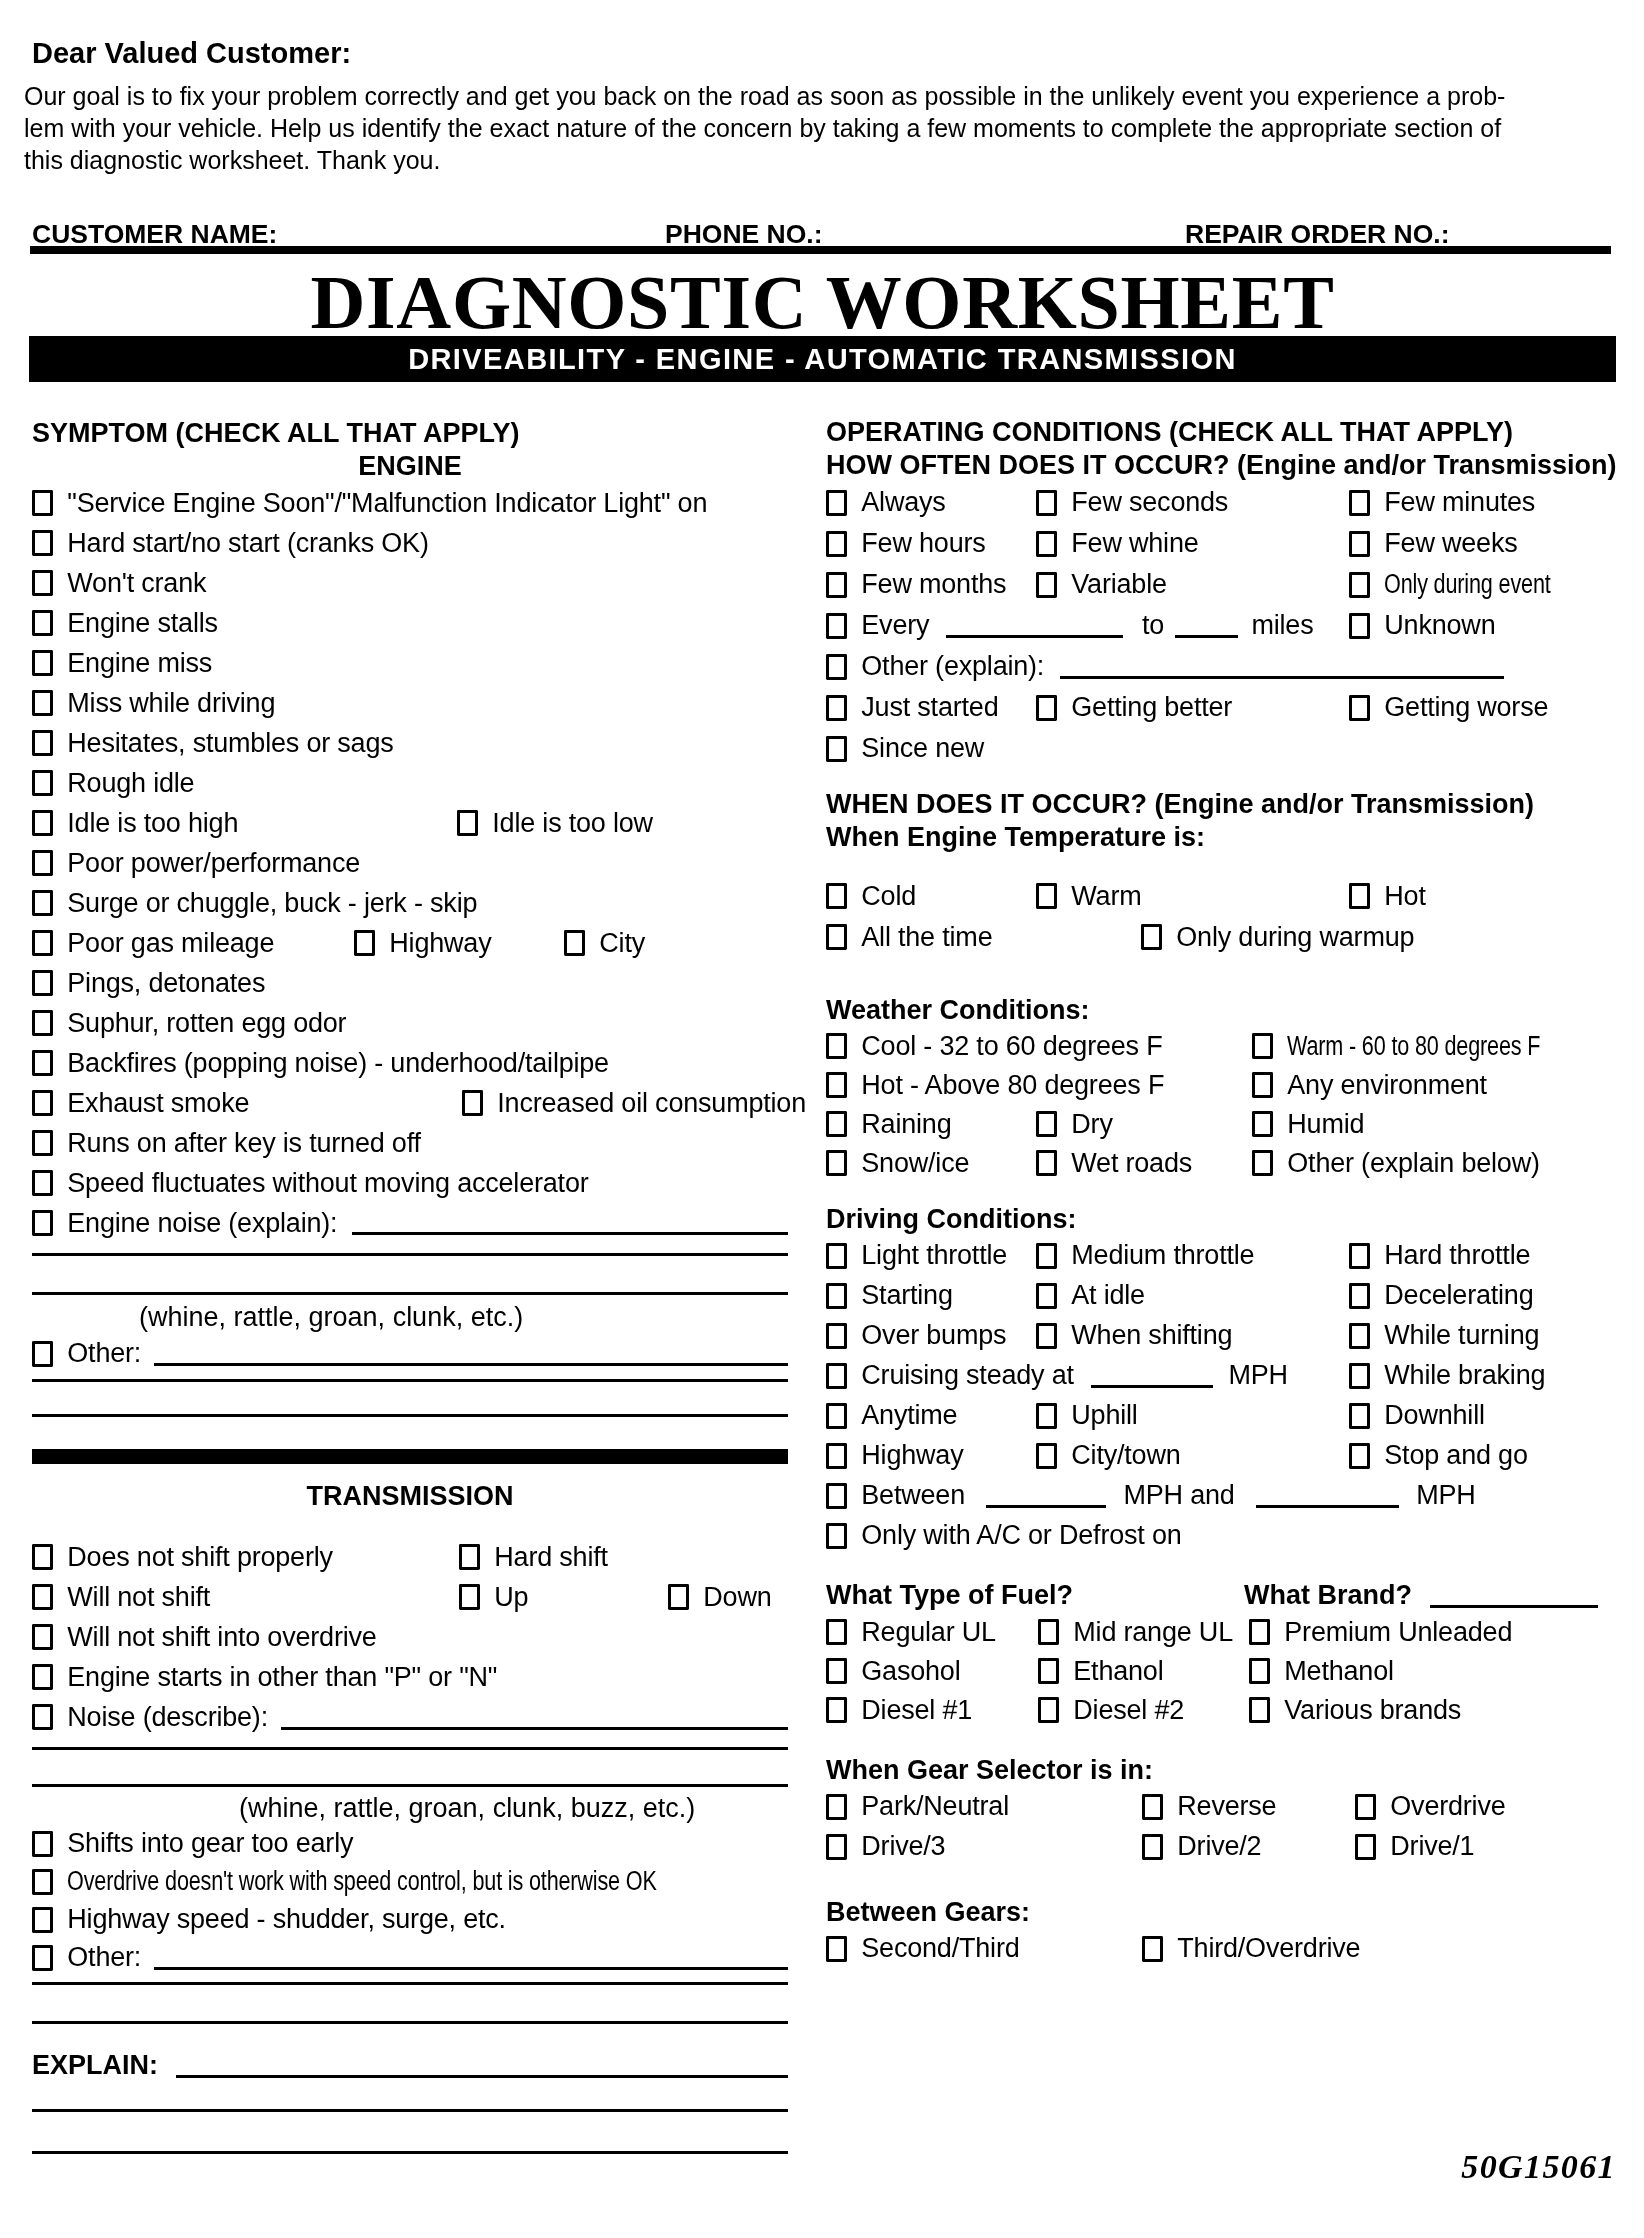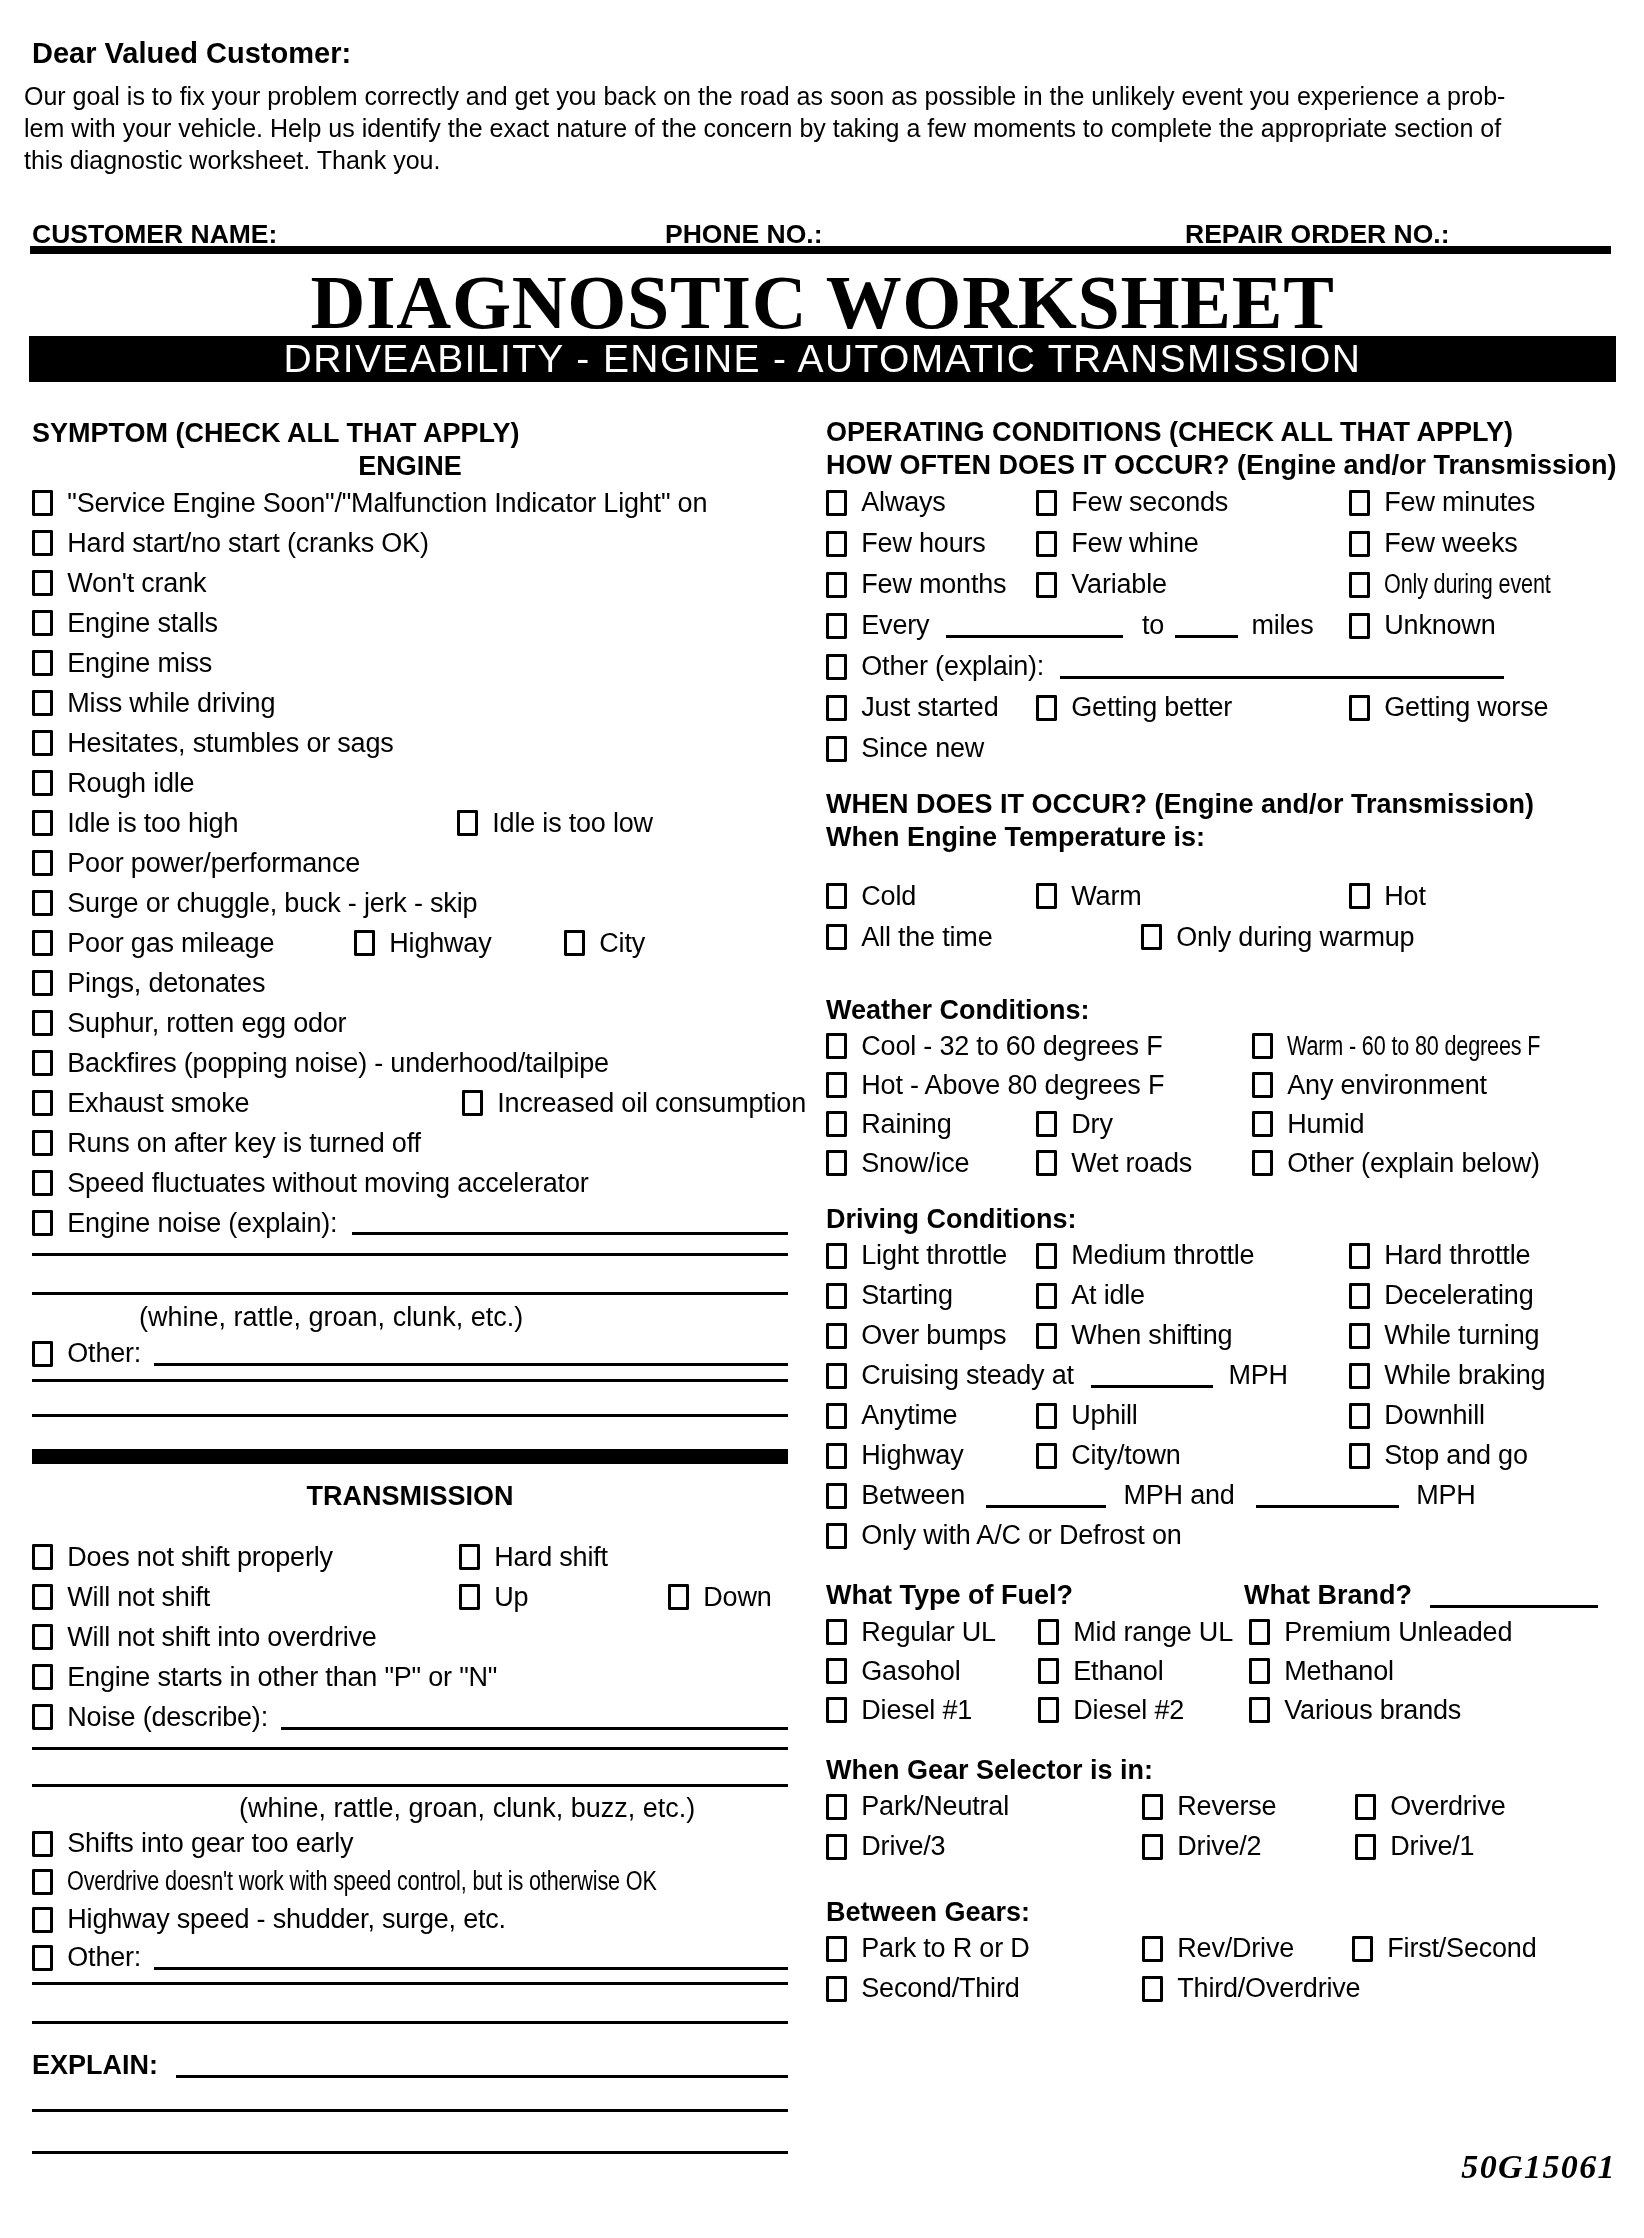--- a/index.html
+++ b/index.html
@@ -9,21 +9,21 @@
   .salutation{position:absolute;left:32px;top:37px;font-size:29px;font-weight:bold;}
   .para{position:absolute;left:24px;top:80px;width:1585px;font-size:25px;line-height:32px;}
   .fields{position:absolute;left:32px;top:219px;width:1585px;height:31.5px;font-weight:bold;font-size:26.5px;}
   .f1{position:absolute;left:0;}
   .f2{position:absolute;left:633px;}
   .f3{position:absolute;left:1153px;}
   .toprule{position:absolute;left:30px;top:246px;width:1581px;height:7.9px;background:#000;}
   .title{position:absolute;left:0;top:259px;width:1645px;text-align:center;
          font-family:"Liberation Serif",serif;font-weight:bold;font-size:76px;letter-spacing:0.7px;}
   .banner{position:absolute;left:29px;top:336px;width:1587px;height:46px;background:#000;color:#fff;
-          display:flex;align-items:center;justify-content:center;font-size:39px;font-weight:normal;letter-spacing:1.4px;}
+          display:flex;align-items:center;justify-content:center;font-size:29px;font-weight:bold;letter-spacing:1.4px;}
   .col{position:absolute;top:406px;}
   .col.left{left:32px;width:756px;}
   .col.right{left:826px;width:790px;}
   .h{font-weight:bold;font-size:27px;white-space:nowrap;}
   .secline{height:34px;display:flex;align-items:center;text-align:right;}
   .center{justify-content:center;}
   .crow{display:flex;align-items:center;height:40px;}
   .crow.t{height:38px;}
   .cell{display:flex;align-items:center;flex:none;}
   .cell.grow{flex:1;}
@@ -637,34 +637,20 @@
       <span class="cell">
           <span class="cb"></span>
           <span class="lb">Drive/1</span>
         </span>
     </div>
 
     <div class="secline h" style="margin-top:29px;height:33px">Between Gears:</div>
     <div class="crow">
       <span class="cell" style="width:316px">
           <span class="cb"></span>
-          <span class="lb">Park to R or D</span>
-        </span>
-      <span class="cell" style="width:210px">
-          <span class="cb"></span>
-          <span class="lb">Rev/Drive</span>
-        </span>
-      <span class="cell">
-          <span class="cb"></span>
-          <span class="lb">First/Second</span>
-        </span>
-    </div>
-    <div class="crow">
-      <span class="cell" style="width:316px">
-          <span class="cb"></span>
           <span class="lb">Second/Third</span>
         </span>
       <span class="cell">
           <span class="cb"></span>
           <span class="lb">Third/Overdrive</span>
         </span>
     </div>
   </div>
 
   <div class="formnum">50G15061</div>

